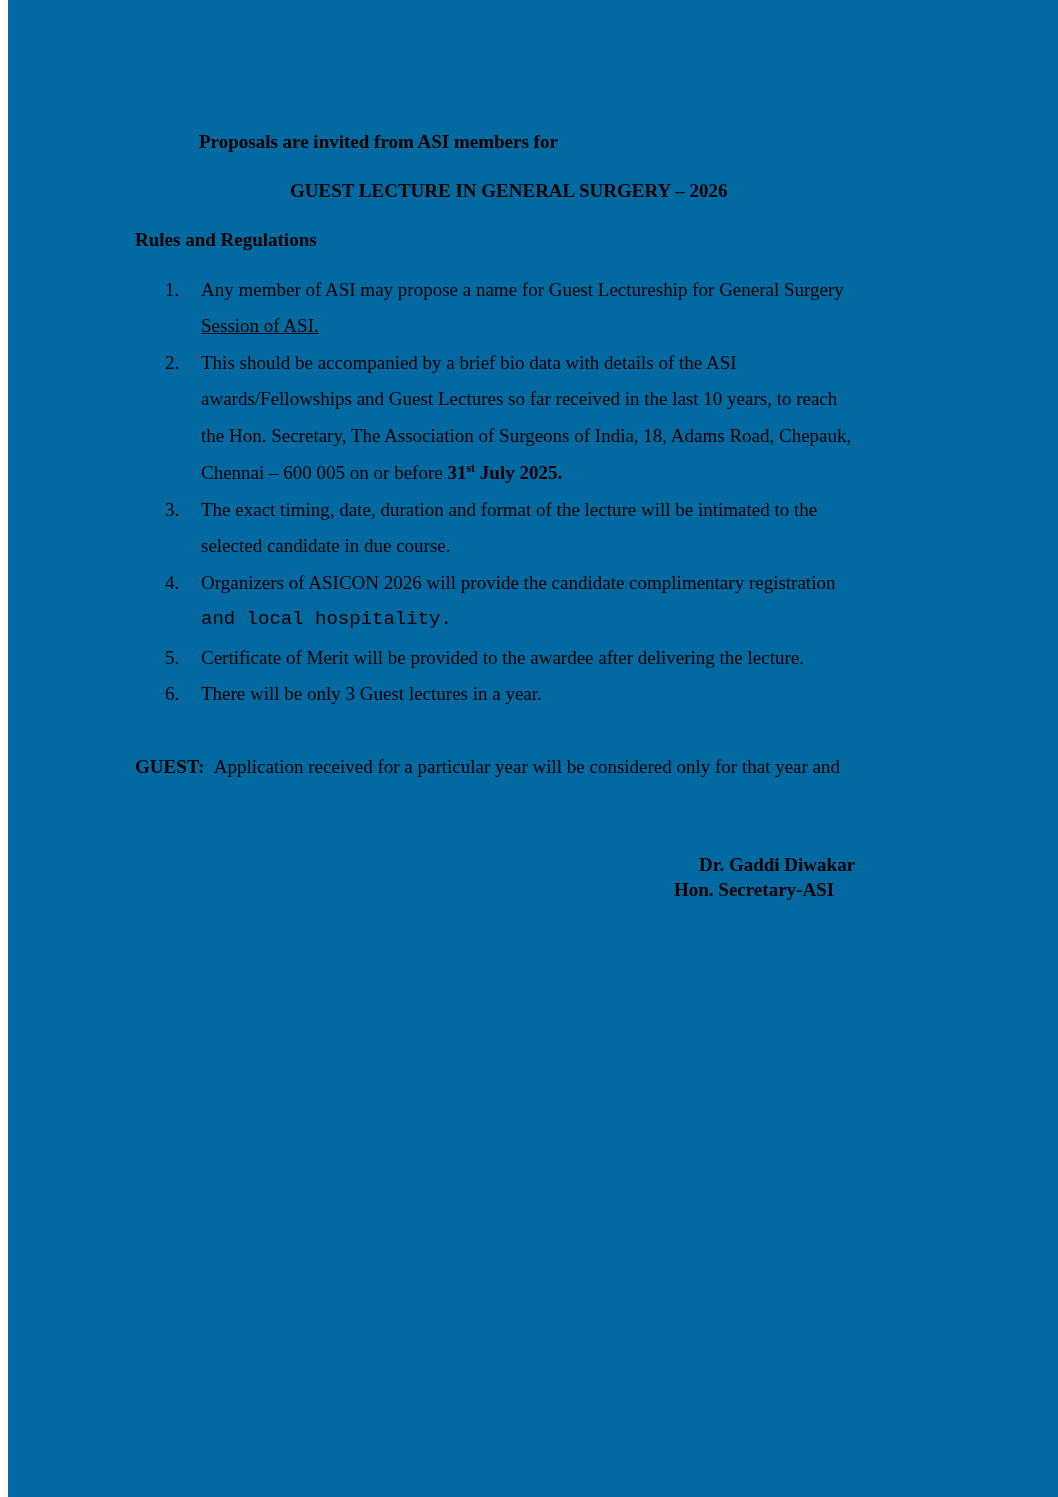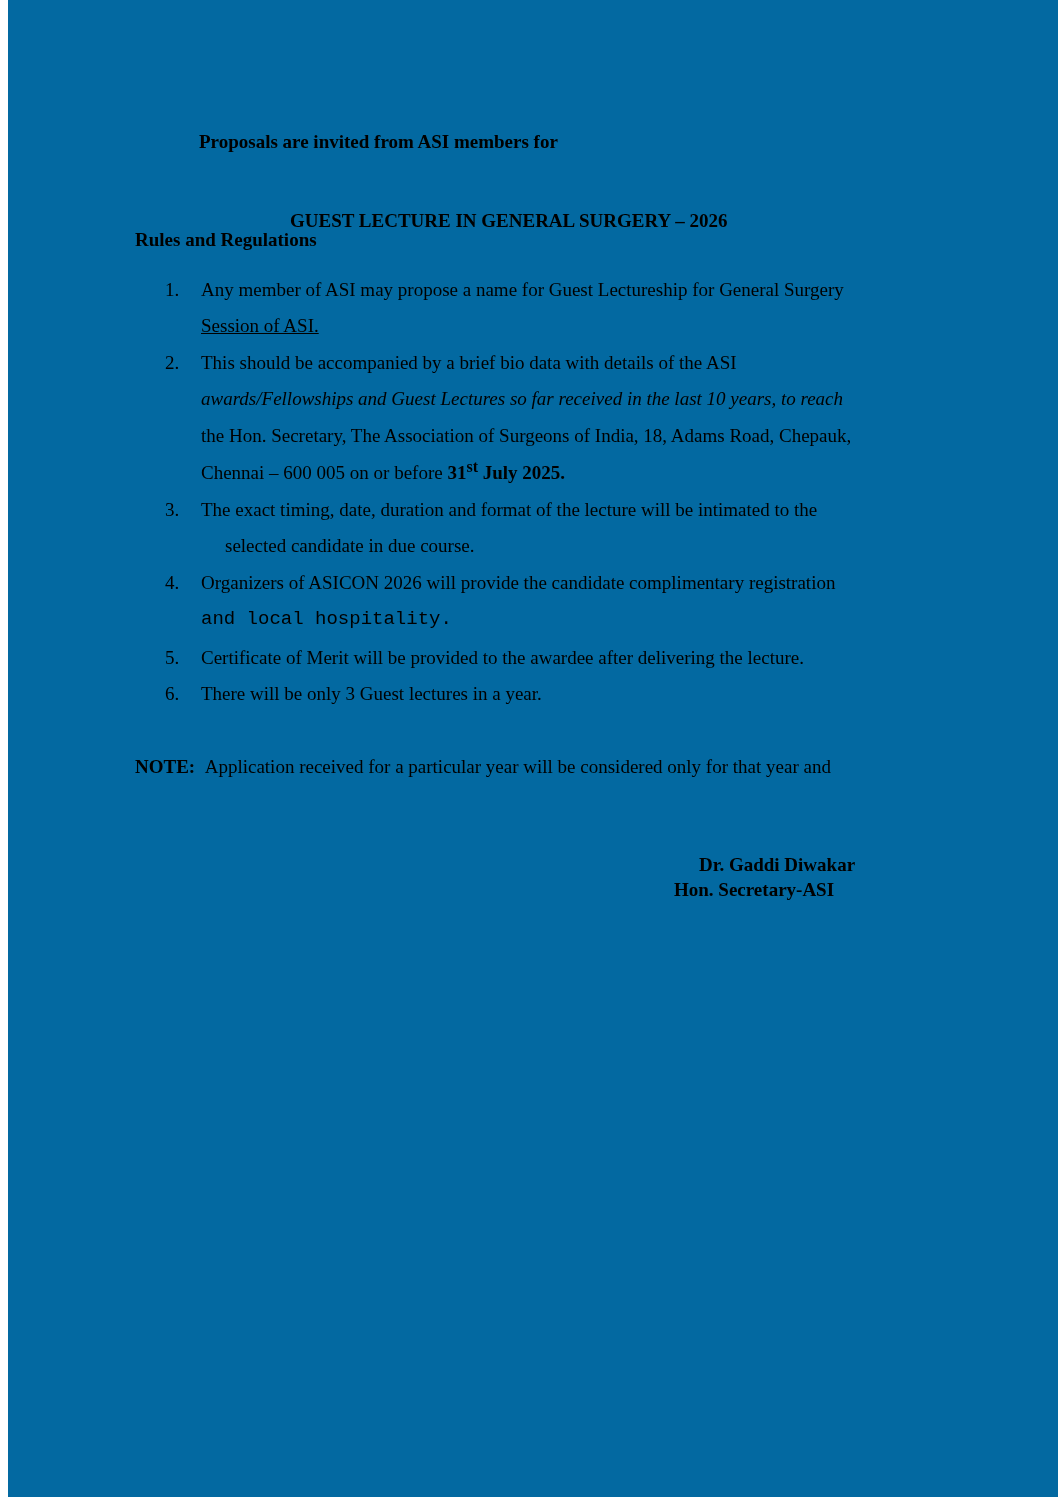--- a/index.html
+++ b/index.html
@@ -20,26 +20,26 @@
       position: absolute;
       left: 8px;
       top: 0;
       width: 1058px;
       height: 1497px;
       background: #0369a1;
     }
     .abs { position: absolute; white-space: nowrap; }
     .bold { font-weight: bold; }
     .intro { left: 191px; top: 131px; }
-    .title { left: 282px; top: 180px; margin-top: 30px; }
+    .title { left: 282px; top: 180px; }
     .rules-heading { left: 127px; top: 229px; }
     .list-item { position: absolute; left: 157px; width: 780px; }
     .list-num { position: absolute; left: 0; top: 0; }
     .list-line { position: absolute; left: 36px; white-space: nowrap; }
-    sup { font-size: 16px; vertical-align: super; line-height: 0; }
+    sup { font-size: 12px; vertical-align: super; line-height: 0; }
     .note-line1 { left: 127px; top: 756px; }
     .note-line2 { left: 127px; top: 792px; }
     .sig-name { left: 691px; top: 854px; }
     .sig-title { left: 666px; top: 879px; }
   </style>
 </head>
 <body>
 
 <div class="page">
 
@@ -51,49 +51,49 @@
 
   <div class="list-item" style="top:279px;">
     <span class="list-num">1.</span>
     <span class="list-line" style="top:0;text-align:center;">Any member of ASI may propose a name for Guest Lectureship for General Surgery</span>
     <span class="list-line" style="top:36px;text-decoration:underline;">Session of ASI.</span>
   </div>
 
   <div class="list-item" style="top:352px;">
     <span class="list-num">2.</span>
     <span class="list-line" style="top:0;">This should be accompanied by a brief bio data with details of the ASI</span>
-    <span class="list-line" style="top:36px;font-style:italic;">awards/Fellowships and Guest Lectures so far received in the last 10 years, to reach</span>
+    <span class="list-line" style="top:36px;">awards/Fellowships and Guest Lectures so far received in the last 10 years, to reach</span>
     <span class="list-line" style="top:73px;">the Hon. Secretary, The Association of Surgeons of India, 18, Adams Road, Chepauk,</span>
     <span class="list-line" style="top:110px;">
       <span>Chennai – 600 005 on or before </span><b><span>31</span><sup>st</sup><span> July 2025.</span></b>
     </span>
   </div>
 
   <div class="list-item" style="top:499px;">
     <span class="list-num">3.</span>
     <span class="list-line" style="top:0;">The exact timing, date, duration and format of the lecture will be intimated to the</span>
-    <span class="list-line" style="top:36px;margin-left:24px;">selected candidate in due course.</span>
+    <span class="list-line" style="top:36px;">selected candidate in due course.</span>
   </div>
 
   <div class="list-item" style="top:572px;">
     <span class="list-num">4.</span>
     <span class="list-line" style="top:0;">Organizers of ASICON 2026 will provide the candidate complimentary registration</span>
     <span class="list-line" style="top:36px;font-family:Liberation Mono, monospace;">and local hospitality.</span>
   </div>
 
   <div class="list-item" style="top:647px;">
     <span class="list-num">5.</span>
     <span class="list-line" style="top:0;">Certificate of Merit will be provided to the awardee after delivering the lecture.</span>
   </div>
 
   <div class="list-item" style="top:683px;">
     <span class="list-num">6.</span>
     <span class="list-line" style="top:0;">There will be only 3 Guest lectures in a year.</span>
   </div>
 
   <div class="abs note-line1">
-    <b>NOTE:</b>&nbsp;&nbsp;<span>Application received for a particular year will be considered only for that year and</span>
+    <b>GUEST:</b>&nbsp;&nbsp;<span>Application received for a particular year will be considered only for that year and</span>
   </div>
 
   <div class="abs bold sig-name">Dr. Gaddi Diwakar</div>
   <div class="abs bold sig-title">Hon. Secretary-ASI</div>
 
 </div>
 
 </body></html>

